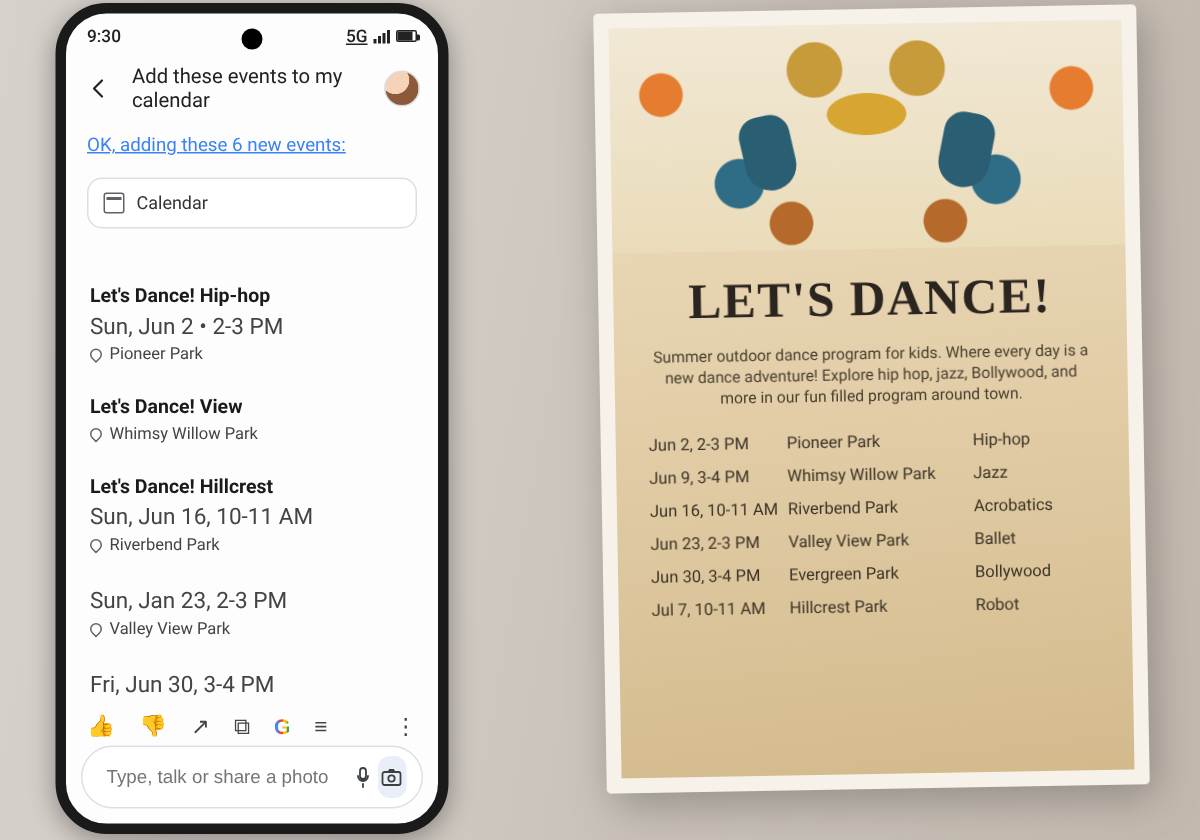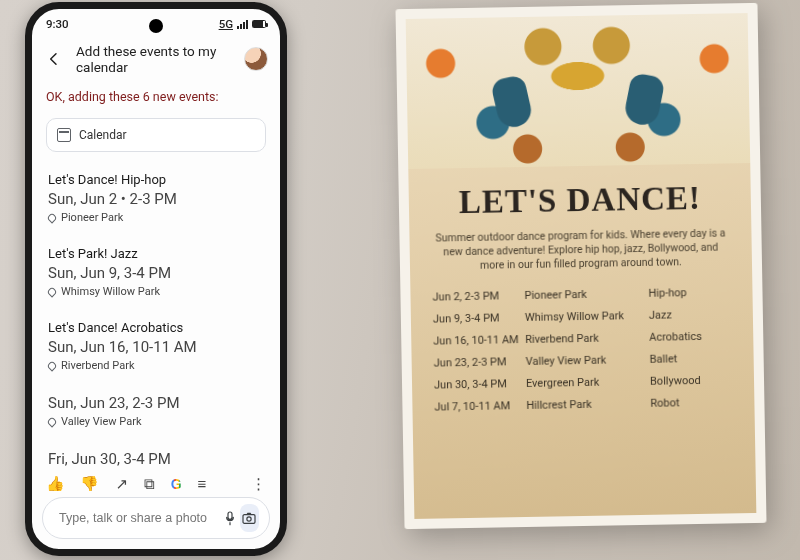--- a/index.html
+++ b/index.html
@@ -4,21 +4,21 @@
 <style>
   * { box-sizing: border-box; margin: 0; padding: 0; }
   body {
     width: 800px; height: 560px;
     background: linear-gradient(100deg,#d7d1cb 0%,#d2ccc5 35%,#c8c0b7 60%,#c2b9ae 100%);
     font-family: -apple-system, "Segoe UI", Roboto, Arial, sans-serif;
     position: relative; overflow: hidden;
   }
   
   .phone {
-    position: absolute; left: 25px; top: 2px;
+    position: absolute; left: 37px; top: 2px;
     width: 262px; height: 554px;
     background: #fdfdfd;
     border: 7px solid #1a1a1a;
     border-radius: 34px;
     box-shadow: 0 4px 18px rgba(0,0,0,.35);
     overflow: hidden;
     display: flex; flex-direction: column;
   }
   .camera-hole {
     position: absolute; top: 10px; left: 50%; transform: translateX(-50%);
@@ -36,33 +36,33 @@
   .batt { width:14px; height:8px; border:1px solid #222; border-radius:1.5px; position:relative; }
   .batt::after{content:"";position:absolute;right:-3px;top:2px;width:2px;height:4px;background:#222;border-radius:0 1px 1px 0;}
   .batt div{height:100%;width:85%;background:#222;}
   .appbar {
     display:flex; align-items:center; gap:12px; padding: 4px 12px 10px;
   }
   .back-btn { width:20px; height:20px; display:flex; align-items:center; justify-content:center; cursor:pointer;}
   .appbar-title { flex:1; font-size:13.5px; color:#222; }
   .avatar { width:24px; height:24px; border-radius:50%; background: radial-gradient(circle at 30% 25%, #f6d3b8 0 40%, #8c5a3b 42% 100%); border:1px solid #ddd;}
   .scroll { flex:1; overflow-y:auto; padding: 0 14px; }
-  .confirm { font-size:12.5px; color:#7f1d1d; margin: 4px 0 14px; }
+  .confirm { font-size:12.5px; color:#3b82f6; margin: 4px 0 14px; text-decoration: underline; }
   .calendar-chip {
     display:flex; align-items:center; gap:8px;
     border:1px solid #dcdfe5; border-radius:10px;
-    padding:9px 10px; font-size:12px; color:#333; margin-bottom:10px;
+    padding:9px 10px; font-size:12px; color:#333; margin-bottom:28px;
     background:#fff;
   }
   .cal-icon{width:14px;height:14px;border:1.5px solid #5f6368;border-radius:2px;position:relative;}
   .cal-icon::before{content:"";position:absolute;top:2px;left:1px;right:1px;height:1.5px;background:#5f6368;}
   .event {
     padding: 10px 2px 12px; border-bottom:0;
   }
-  .event-title { font-size:13px; font-weight:400; color:#1a1a1a; margin-bottom:3px;}
+  .event-title { font-size:13px; font-weight:700; color:#1a1a1a; margin-bottom:3px;}
   .event-time  { font-size:15px; color:#444; margin-bottom:3px;}
   .event-loc   { font-size:11px; color:#444; display:flex; align-items:center; gap:5px;}
   .pin{width:8px;height:8px;border:1.3px solid #5f6368;border-radius:50% 50% 50% 0;transform:rotate(-45deg);}
   .action-row { display:flex; gap:16px; padding: 4px 14px 2px; color:#444; font-size:15px; align-items:center;}
   .action-row .g { font-family: Arial; font-weight:700;
     background: linear-gradient(90deg,#4285F4 0 25%,#EA4335 0 50%,#FBBC05 0 75%,#34A853 0);
     -webkit-background-clip:text; color:transparent; font-size:14px;}
   .clipped { height:16px; overflow:hidden; }
   .composer {
     margin: 6px 10px 10px; height:42px;
@@ -170,37 +170,36 @@
     <div id="events-list">
         <div class="event">
           <div class="event-title">Let's Dance! Hip-hop</div>
           <div class="event-time">Sun, Jun 2 • 2-3 PM</div>
           <div class="event-loc">
             <span class="pin"></span>
             <span>Pioneer Park</span>
           </div>
         </div>
         <div class="event">
-          <div class="event-title">Let's Park! Jazz</div>
-          <div class="event-time">Sun, Jun 9, 3-4 PM</div>
+          <div class="event-title">Let's Dance! View</div>
           <div class="event-loc">
             <span class="pin"></span>
             <span>Whimsy Willow Park</span>
           </div>
         </div>
         <div class="event">
-          <div class="event-title">Let's Dance! Acrobatics</div>
+          <div class="event-title">Let's Dance! Hillcrest</div>
           <div class="event-time">Sun, Jun 16, 10-11 AM</div>
           <div class="event-loc">
             <span class="pin"></span>
             <span>Riverbend Park</span>
           </div>
         </div>
         <div class="event">
-          <div class="event-time">Sun, Jun 23, 2-3 PM</div>
+          <div class="event-time">Sun, Jan 23, 2-3 PM</div>
           <div class="event-loc">
             <span class="pin"></span>
             <span>Valley View Park</span>
           </div>
         </div>
         <div class="event">
           <div class="event-time">Fri, Jun 30, 3-4 PM</div>
         </div>
       </div>
 

